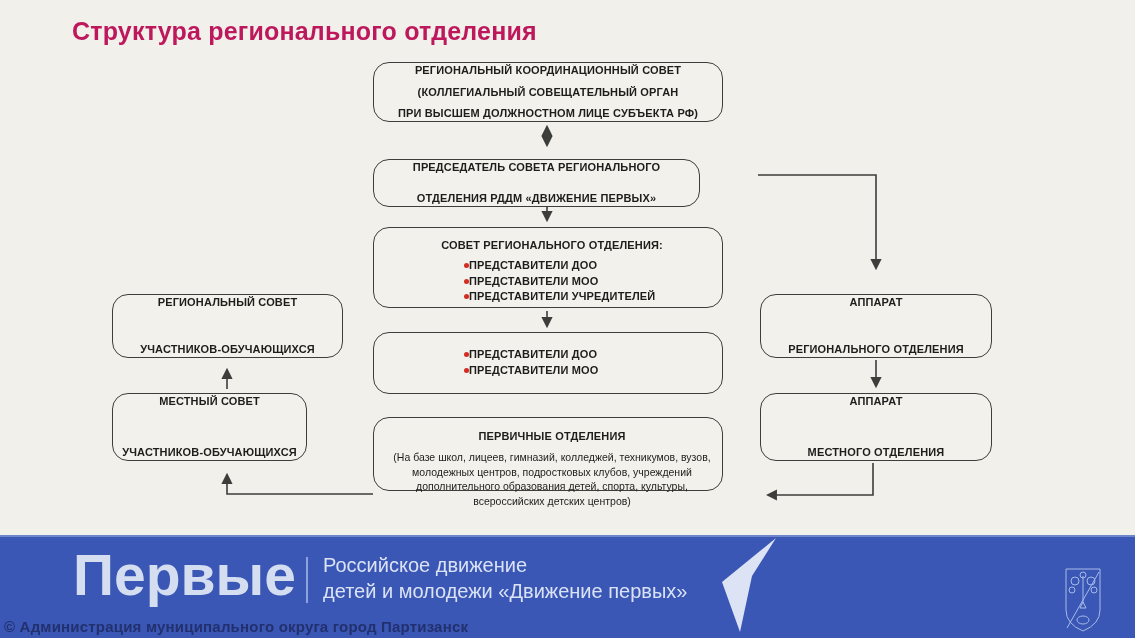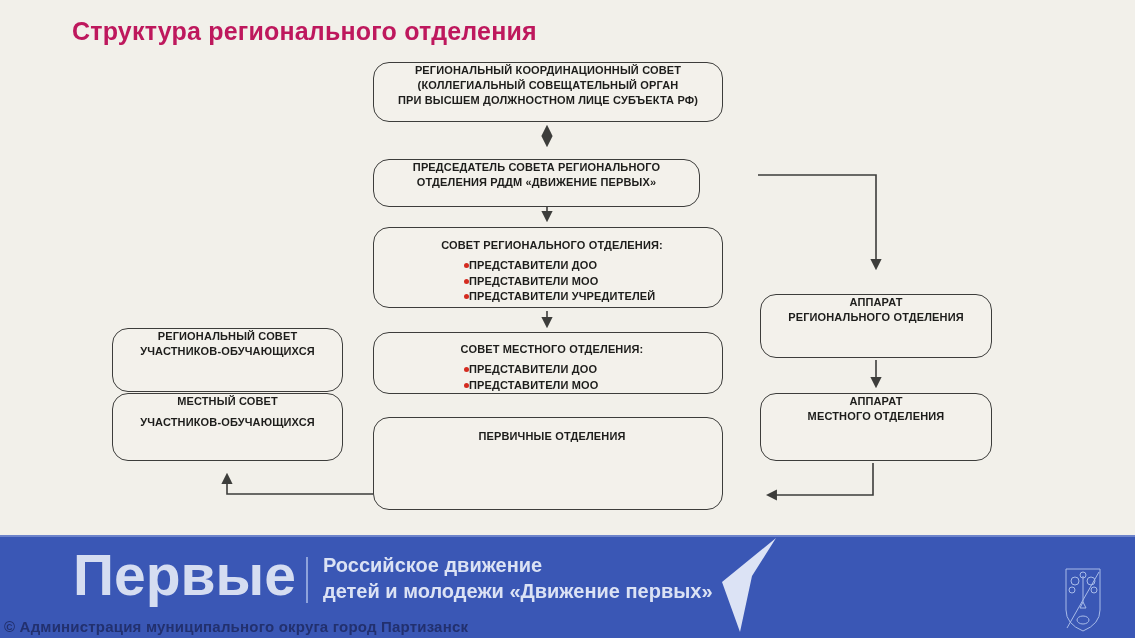--- a/index.html
+++ b/index.html
@@ -10,51 +10,51 @@
   .slide-title {
     position:absolute; left:72px; top:17px;
     font-size:25px; font-weight:bold; color:#be185d; letter-spacing:.2px;
   }
   
   .node {
     position:absolute; box-sizing:border-box;
     border:1.6px solid #3d3d3b; border-radius:16px; background:#f3f1eb;
     color:#1d1d1b; font-weight:bold; font-size:11px; line-height:15px;
     text-align:center; letter-spacing:.15px;
-    display:flex; flex-direction:column; justify-content:flex-start;
+    display:flex; flex-direction:column; justify-content:space-between;
   }
   .node.top-align { justify-content:flex-start;padding-left:8px; }
   .b1 { left:373px; top:62px;  width:350px; height:60px; }
   .b2 { left:373px; top:159px; width:327px; height:48px; }
   .b3 { left:373px; top:227px; width:350px; height:81px; padding-top:10px; }
   .b4 { left:373px; top:332px; width:350px; height:62px; padding-top:9px; }
-  .b5 { left:373px; top:417px; width:350px; height:93px; padding-top:11px; }
-  .bL1 { left:112px; top:294px; width:231px; height:64px;margin-top:34px; }
-  .bL2 { left:112px; top:393px; width:231px; height:68px;gap:6px; }
+  .b5 { left:373px; top:417px; width:350px; height:74px; padding-top:11px; }
+  .bL1 { left:112px; top:294px; width:231px; height:64px; }
+  .bL2 { left:112px; top:393px; width:195px; height:68px;gap:6px; }
   .bR1 { left:760px; top:294px; width:232px; height:64px; }
   .bR2 { left:760px; top:393px; width:232px; height:68px; }
   .bullets { margin:5px 0 0 82px; text-align:left; }
   .bullet-row { display:flex; align-items:center; line-height:15.5px; }
   .dot { width:5px; height:5px; border-radius:50%; background:#d42b1f; flex:0 0 auto; }
   .desc { font-weight:normal; font-size:10.5px; line-height:14.5px; margin:6px 7px 0 7px; letter-spacing:0; }
   
   .connectors { position:absolute; left:0; top:0; pointer-events:none; }
   
   .band {
     position:absolute; left:0; top:535px; width:1135px; height:103px;
     background:#3a57b5; border-top:2px solid #6e84cb; box-sizing:border-box;
   }
   .wordmark {
     position:absolute; left:73px; top:545px;
     font-size:57px; line-height:60px; font-weight:bold; color:#d5ddf1;
   }
   .divider { position:absolute; left:306px; top:557px; width:2px; height:46px; background:#8ea3dc; }
   .org-name {
     position:absolute; left:323px; top:552px;
-    font-size:20px; line-height:26px; font-weight:bold; color:#dbe2f4;
+    font-size:20px; line-height:26px; font-weight:normal; color:#dbe2f4;
   }
   .arrow-logo { position:absolute; left:722px; top:538px; }
   .emblem { position:absolute; left:1062px; top:566px; }
   .watermark {
     position:absolute; left:4px; top:618px;
     font-size:15px; font-weight:bold; color:#22306e; letter-spacing:.2px;
   }
 </style>
 </head>
 <body>
@@ -104,35 +104,35 @@
         <span>ПРЕДСТАВИТЕЛИ МОО</span>
       </div>
       <div class="bullet-row">
         <span class="dot"></span>
         <span>ПРЕДСТАВИТЕЛИ УЧРЕДИТЕЛЕЙ</span>
       </div>
     </div>
   </div>
 
   <div class="node b4 top-align">
-    <div>СОВЕТ МЕСТНОГО ОТДЕЛЕНИЯ:</div>
     <div class="bullets">
       <div class="bullet-row">
         <span class="dot"></span>
         <span>ПРЕДСТАВИТЕЛИ ДОО</span>
       </div>
       <div class="bullet-row">
         <span class="dot"></span>
         <span>ПРЕДСТАВИТЕЛИ МОО</span>
       </div>
     </div>
   </div>
 
   <div class="node b5 top-align">
     <div>ПЕРВИЧНЫЕ ОТДЕЛЕНИЯ</div>
+    <div class="desc">(На базе школ, лицеев, гимназий, колледжей, техникумов, вузов, молодежных центров, подростковых клубов, учреждений дополнительного образования детей, спорта, культуры, всероссийских детских центров)</div>
   </div>
 
   <div class="node bL1">
     <div>РЕГИОНАЛЬНЫЙ СОВЕТ</div>
     <div>УЧАСТНИКОВ-ОБУЧАЮЩИХСЯ</div>
   </div>
   <div class="node bL2">
     <div>МЕСТНЫЙ СОВЕТ</div>
     <div>УЧАСТНИКОВ-ОБУЧАЮЩИХСЯ</div>
   </div>

